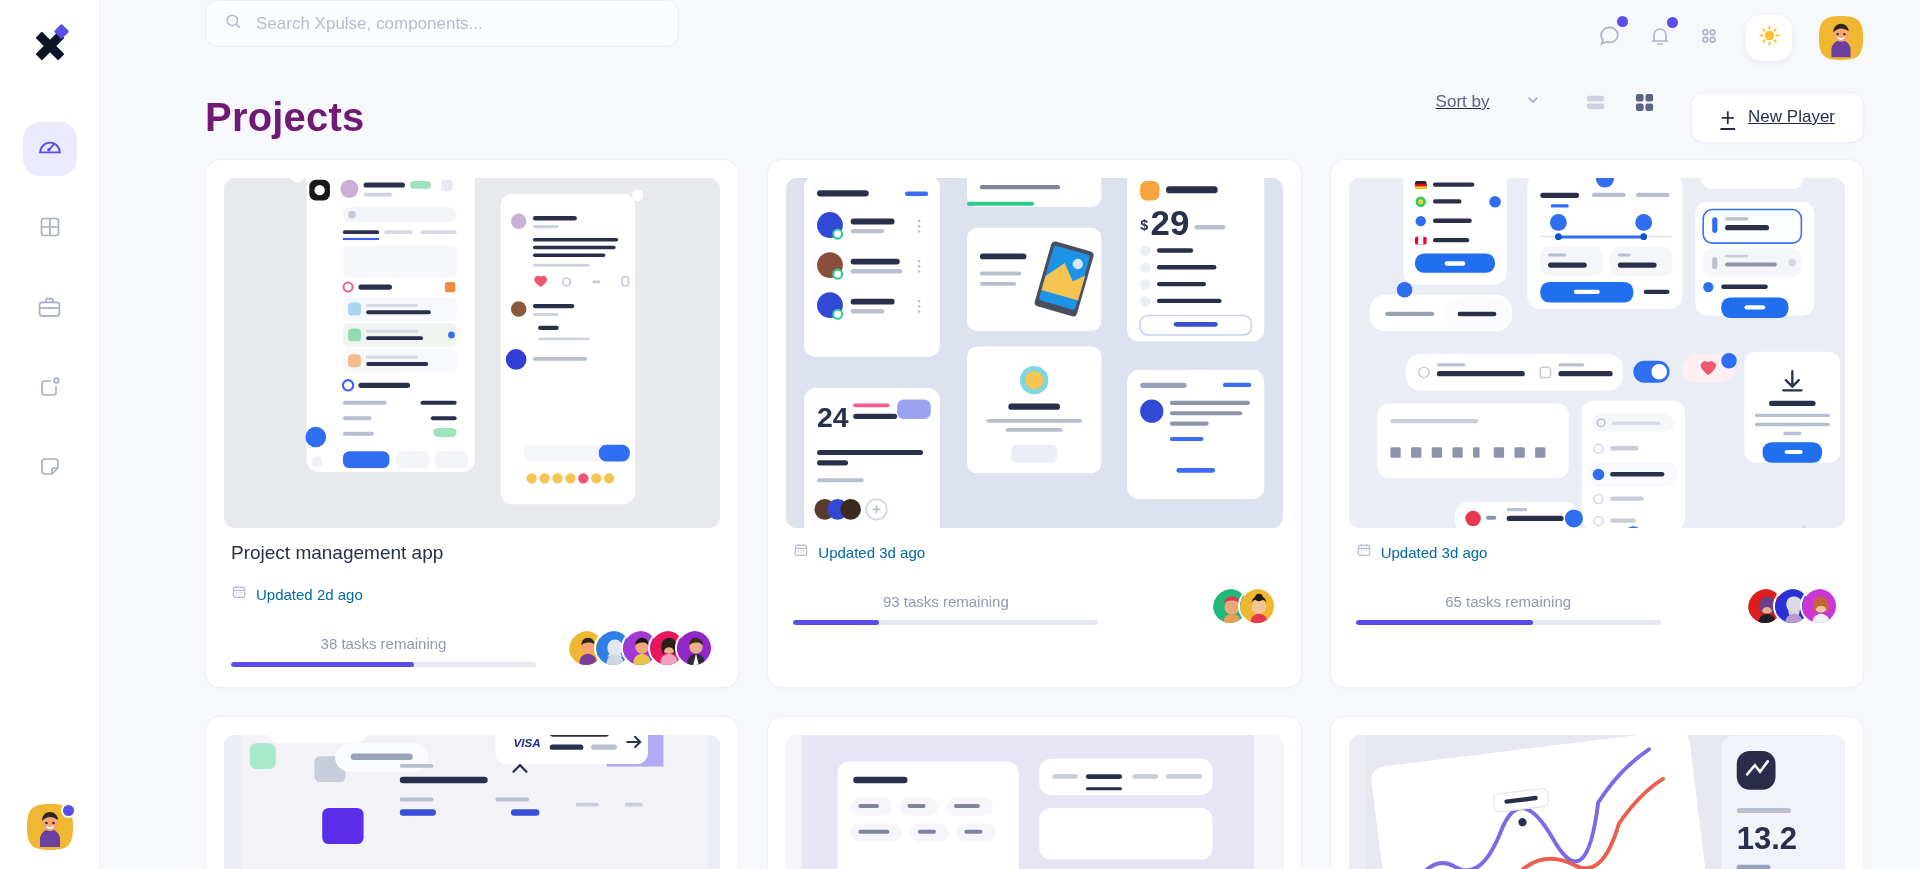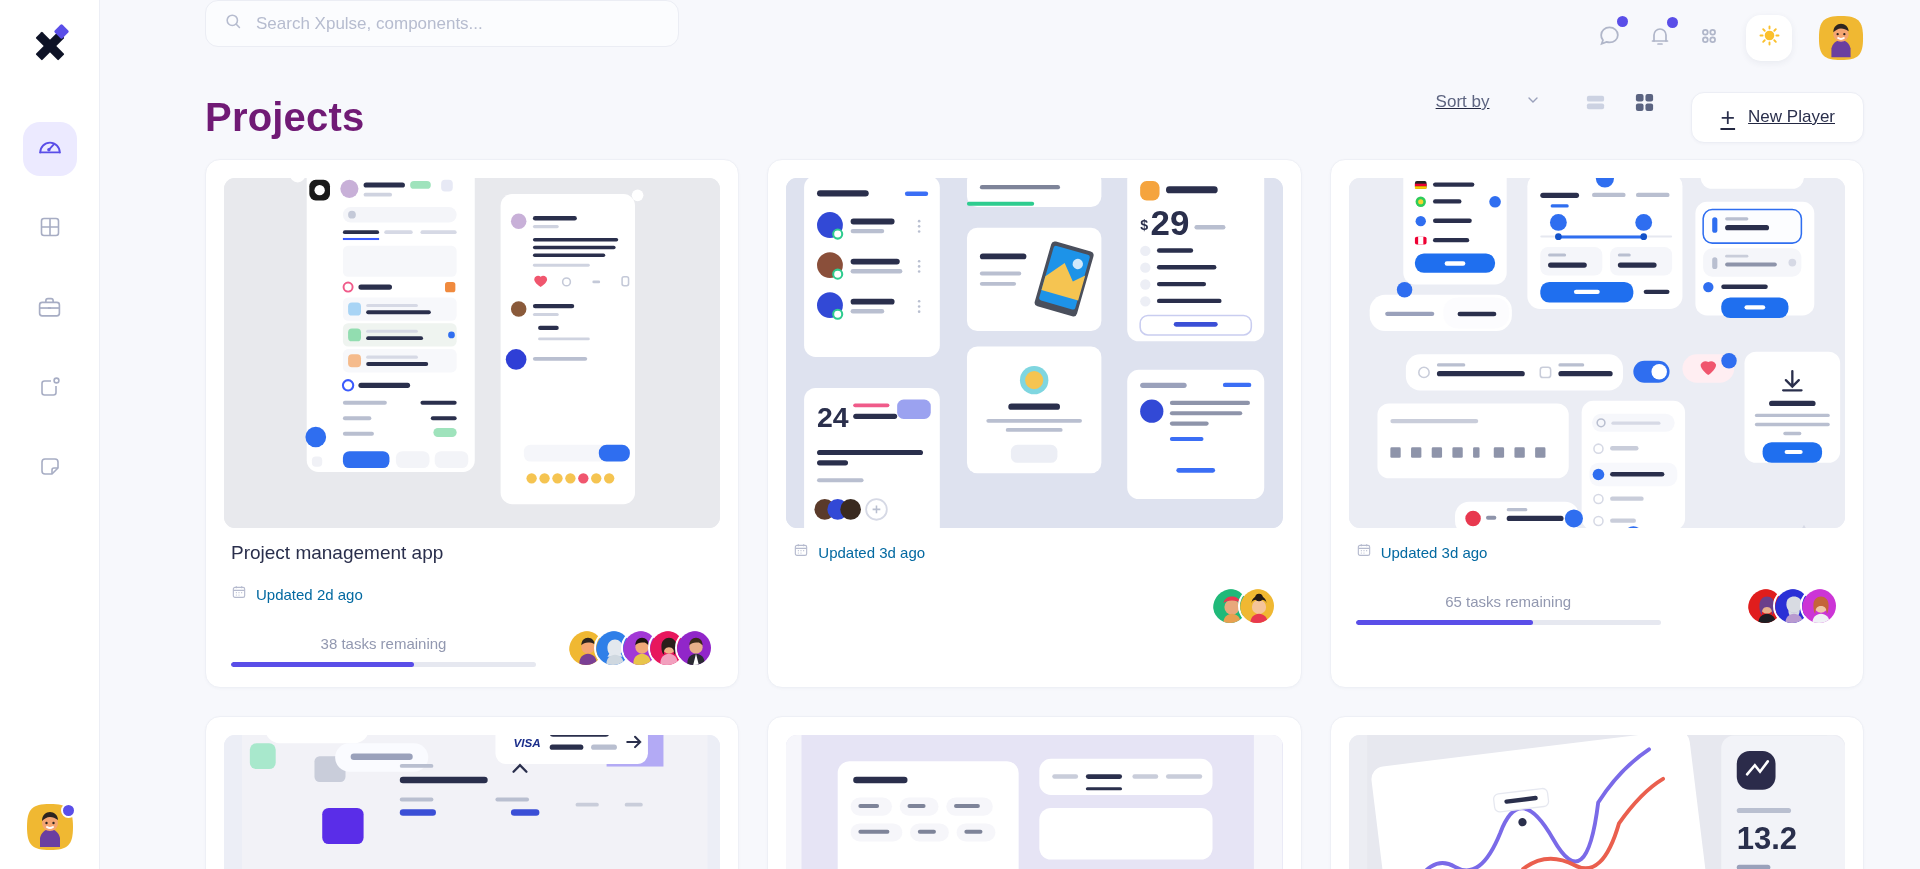--- a/index.html
+++ b/index.html
@@ -591,20 +591,26 @@
                     <circle cx="12" cy="13" r=".9"></circle>
                     <circle cx="16" cy="13" r=".9"></circle>
                     <circle cx="8" cy="16.5" r=".9"></circle>
                     <circle cx="12" cy="16.5" r=".9"></circle>
                   </g>
               </svg>
             </span>
             <span>Updated 3d ago</span>
           </div>
           <div class="card-foot">
+            <div class="tasks">
+              <div class="tasks-label">93 tasks remaining</div>
+              <div class="bar">
+                  <i style="width:28%"></i>
+                </div>
+            </div>
             <div class="avatars">
               <div><svg viewBox="0 0 40 40" width="38" height="38">
                     <circle cx="20" cy="20" r="20" fill="#20b979"></circle>
                     <circle cx="20" cy="19" r="8" fill="#e8a87c"></circle>
                     <path d="M11 15c1-5 5-7 9-7s8 2 9 7c-2-2-5-3-9-3s-7 1-9 3Z" fill="#e8384f"></path>
                     <path d="M20 26c5 0 9 4 9 9v5H11v-5c0-5 4-9 9-9Z" fill="#e8a050"></path>
                   </svg></div>
               <div><svg viewBox="0 0 40 40" width="38" height="38">
                     <circle cx="20" cy="20" r="20" fill="#f0b832"></circle>
                     <circle cx="20" cy="19" r="7.5" fill="#f5c49a"></circle>

